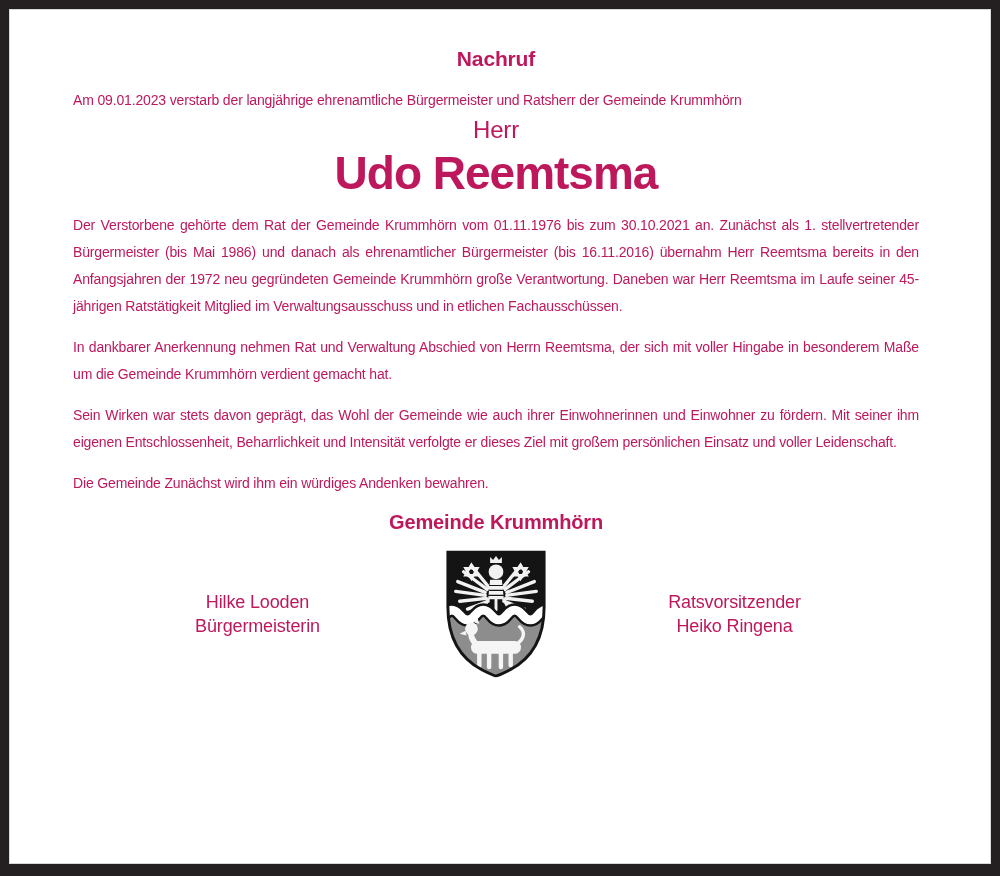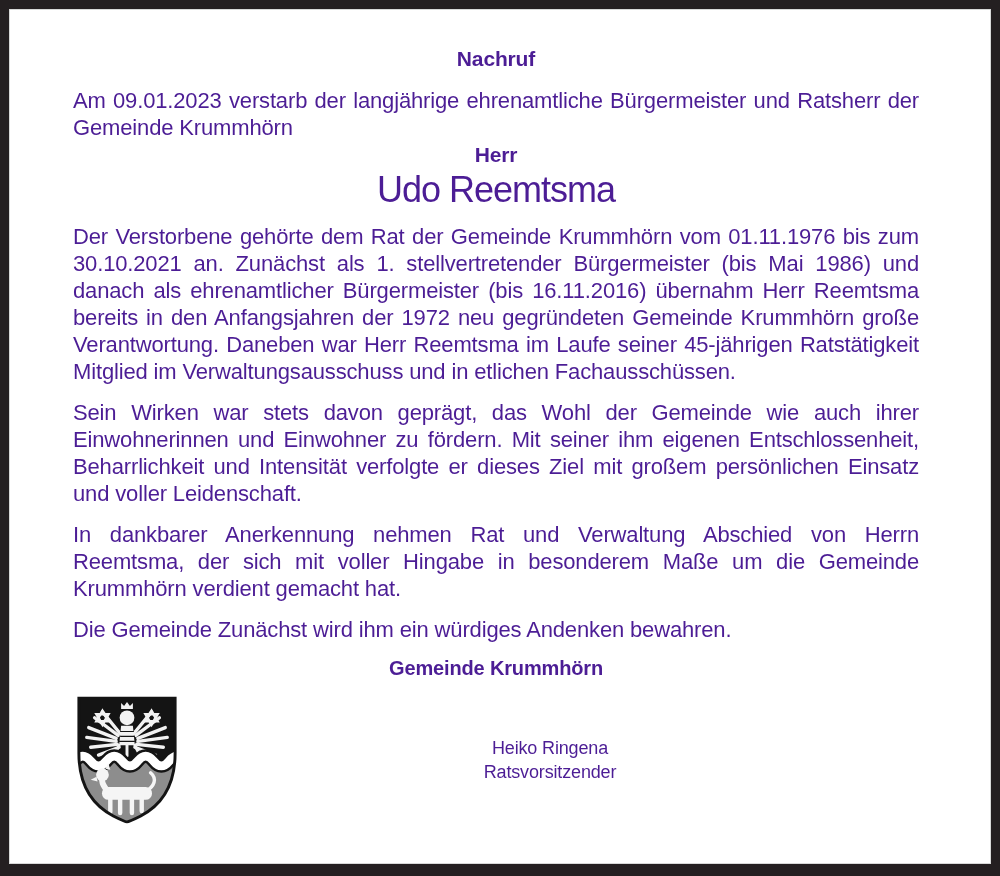--- a/index.html
+++ b/index.html
@@ -11,46 +11,46 @@
     padding:9px 9px 12px 9px;
   }
   .page{
     box-sizing:border-box;
     width:100%;height:100%;
     background:#ffffff;
     box-shadow:inset 0 0 0 1px #d8d8d8;
     padding:38px 72px 0 64px;
     overflow:hidden;
     font-family:"Liberation Sans", sans-serif;
-    color:#4c1d95;
+    color:#be185d;
     letter-spacing:-0.15px;
   }
   .title{
     text-align:center;
     font-weight:bold;
     font-size:21px;
     margin:0 0 16px 0;
   }
   p.body{
-    font-size:22px;
+    font-size:14px;
     line-height:27px;
     text-align:justify;
     margin:0 0 14px 0;
   }
   p.intro{margin-bottom:2px;}
   .salutation{
     text-align:center;
-    font-weight:bold;
-    font-size:21px;
+    font-weight:normal;
+    font-size:24px;
     margin:2px 0 0 0;
   }
   .deceased{
     text-align:center;
-    font-weight:normal;
-    font-size:36px;
+    font-weight:bold;
+    font-size:46px;
     letter-spacing:-1px;
     margin:2px 0 12px 0;
   }
   .org{
     text-align:center;
     font-weight:bold;
     font-size:20px;
     margin:14px 0 14px 0;
   }
   .sig-row{
@@ -77,28 +77,32 @@
   <div class="page">
 
     <div class="title">Nachruf</div>
 
     <p class="body intro">Am 09.01.2023 verstarb der langjährige ehrenamtliche Bürgermeister und Ratsherr der Gemeinde Krummhörn</p>
 
     <div class="salutation">Herr</div>
     <div class="deceased">Udo Reemtsma</div>
 
     <p class="body">Der Verstorbene gehörte dem Rat der Gemeinde Krummhörn vom 01.11.1976 bis zum 30.10.2021 an. Zunächst als 1. stellvertretender Bürgermeister (bis Mai 1986) und danach als ehrenamtlicher Bürgermeister (bis 16.11.2016) übernahm Herr Reemtsma bereits in den Anfangsjahren der 1972 neu gegründeten Gemeinde Krummhörn große Verantwortung. Daneben war Herr Reemtsma im Laufe seiner 45-jährigen Ratstätigkeit Mitglied im Verwaltungsausschuss und in etlichen Fachausschüssen.</p>
+    <p class="body">In dankbarer Anerkennung nehmen Rat und Verwaltung Abschied von Herrn Reemtsma, der sich mit voller Hingabe in besonderem Maße um die Gemeinde Krummhörn verdient gemacht hat.</p>
     <p class="body">Sein Wirken war stets davon geprägt, das Wohl der Gemeinde wie auch ihrer Einwohnerinnen und Einwohner zu fördern. Mit seiner ihm eigenen Entschlossenheit, Beharrlichkeit und Intensität verfolgte er dieses Ziel mit großem persönlichen Einsatz und voller Leidenschaft.</p>
-    <p class="body">In dankbarer Anerkennung nehmen Rat und Verwaltung Abschied von Herrn Reemtsma, der sich mit voller Hingabe in besonderem Maße um die Gemeinde Krummhörn verdient gemacht hat.</p>
     <p class="body">Die Gemeinde Zunächst wird ihm ein würdiges Andenken bewahren.</p>
 
     <div class="org">Gemeinde Krummhörn</div>
 
     <div class="sig-row">
 
+      <div class="sig">
+        <div>Hilke Looden</div>
+        <div>Bürgermeisterin</div>
+      </div>
 
       <div class="crest">
         <svg width="108" height="132" viewBox="0 0 110 134" aria-hidden="true">
           <defs>
             <clipPath id="shieldClip">
               <path d="M6,4 H104 V60 C104,95 88,114 69,124 C61,128 57,130 55,130 C53,130 49,128 41,124 C22,114 6,95 6,60 Z"></path>
             </clipPath>
           </defs>
           <g clip-path="url(#shieldClip)">
 
@@ -150,19 +154,19 @@
             <circle cx="30" cy="82" r="6.5" fill="#f5f5f5"></circle>
             <path d="M24,84 L18,87 L25,89 Z" fill="#f5f5f5"></path>
             <path d="M33,76 L36,70 L38,77 Z" fill="#f5f5f5"></path>
           </g>
 
           <path d="M6,4 H104 V60 C104,95 88,114 69,124 C61,128 57,130 55,130 C53,130 49,128 41,124 C22,114 6,95 6,60 Z" fill="none" stroke="#141414" stroke-width="3"></path>
         </svg>
       </div>
 
       <div class="sig">
+        <div>Ratsvorsitzender</div>
         <div>Heiko Ringena</div>
-        <div>Ratsvorsitzender</div>
       </div>
 
     </div>
   </div>
 </div>
 
 </body></html>

